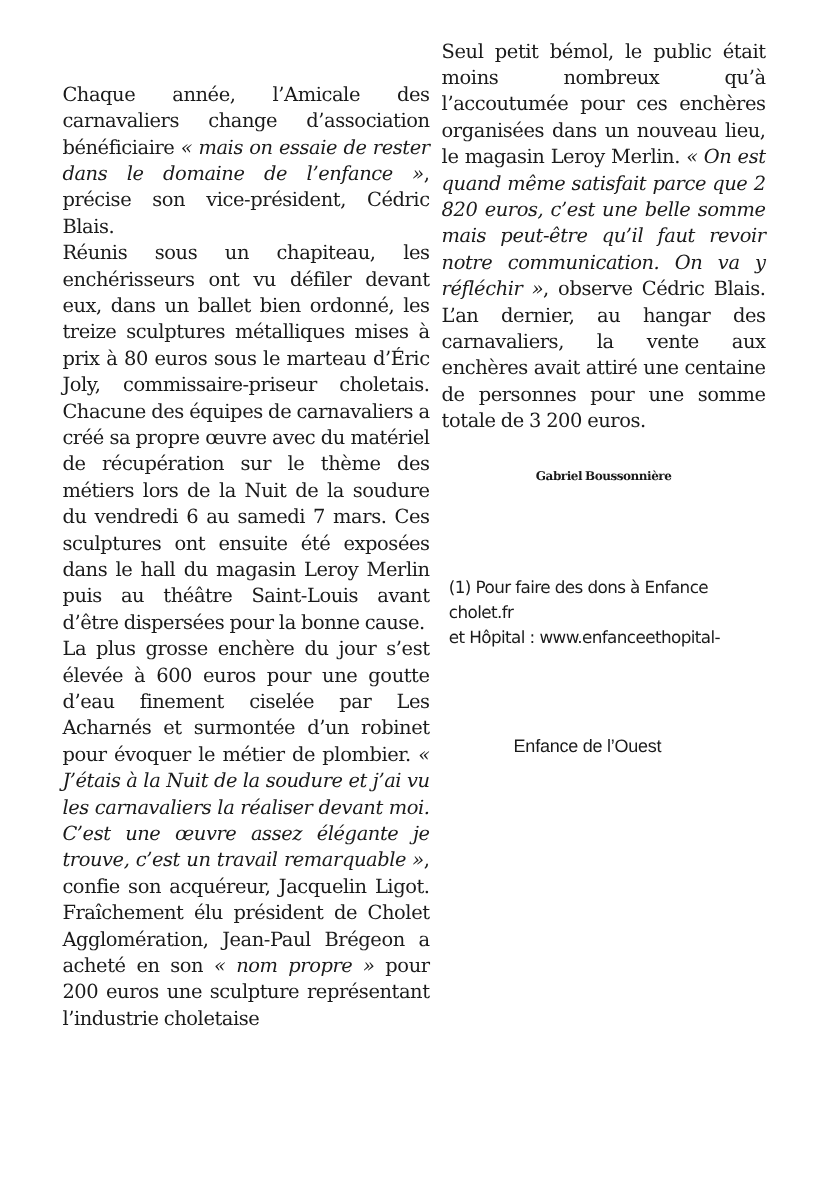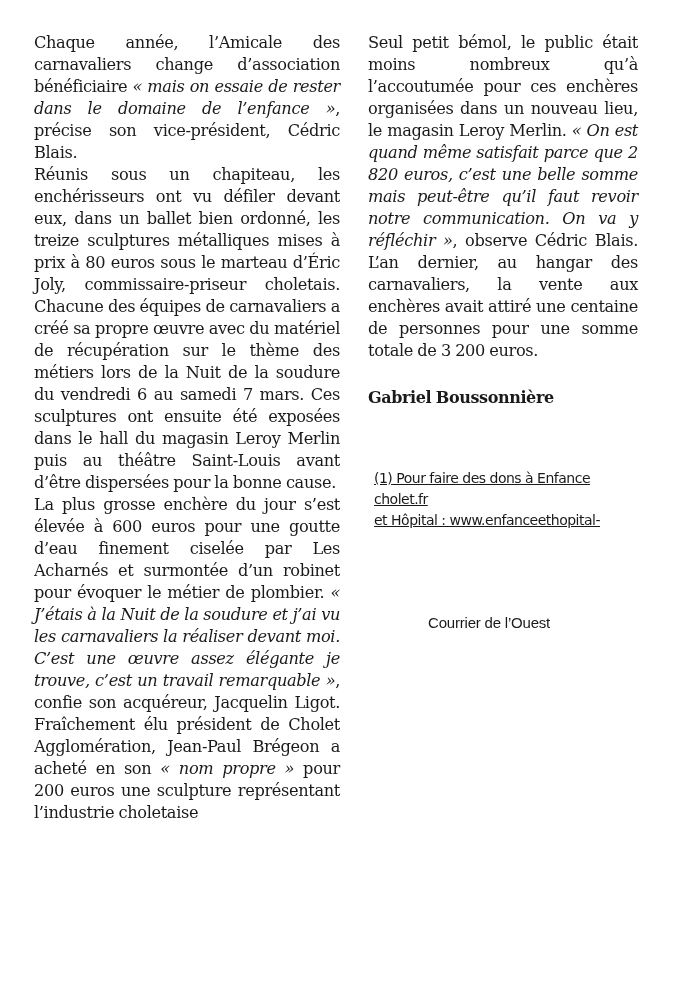--- a/index.html
+++ b/index.html
@@ -8,43 +8,42 @@
     position: absolute;
     top: 32px;
     font-family: "DejaVu Serif", "Liberation Serif", serif;
     font-size: 16.2px;
     line-height: 22px;
     text-align: justify;
     hyphens: manual;
     letter-spacing: -0.35px;
     word-spacing: -0.5px;
   }
-  .col-left { left: 34px; width: 306px; }
+  .col-left { left: 52px; width: 306px; margin-top: 36px; }
   .col-right { left: 368px; width: 270px; }
   .col p { margin: 0; }
   .col em { font-style: italic; }
   .signature {
     margin-top: 25px;
-    text-align: left;
+    text-align: center;
     font-family: "DejaVu Serif", "Liberation Serif", serif;
     font-weight: bold;
-    font-size: 16px;
+    font-size: 10px;
     letter-spacing: -0.4px;
   }
   .footnote {
     position: absolute;
     left: 374px;
-    top: 468px;
+    top: 480px;
     width: 280px;
     font-family: "DejaVu Sans", "Liberation Sans", sans-serif;
     font-size: 14px;
     line-height: 21px;
     letter-spacing: -0.5px;
     color: #1a1a1a;
-    text-decoration: underline;
   }
   .source {
     position: absolute;
     left: 428px;
     top: 611px;
     font-family: "Liberation Sans", "DejaVu Sans", sans-serif;
     font-size: 15px;
     line-height: 24px;
     letter-spacing: -0.2px;
     color: #1a1a1a;
@@ -65,14 +64,14 @@
   <div class="signature">Gabriel Boussonnière</div>
 </div>
 
 <div class="footnote">
   <div>(1) Pour faire des dons à Enfance</div>
   <div>cholet.fr</div>
   <div>et Hôpital : www.enfanceethopital-</div>
 </div>
 
 <div class="source">
-  <div>Courrier de l’Ouest</div>
+  <div>Enfance de l’Ouest</div>
 </div>
 
 </body></html>

